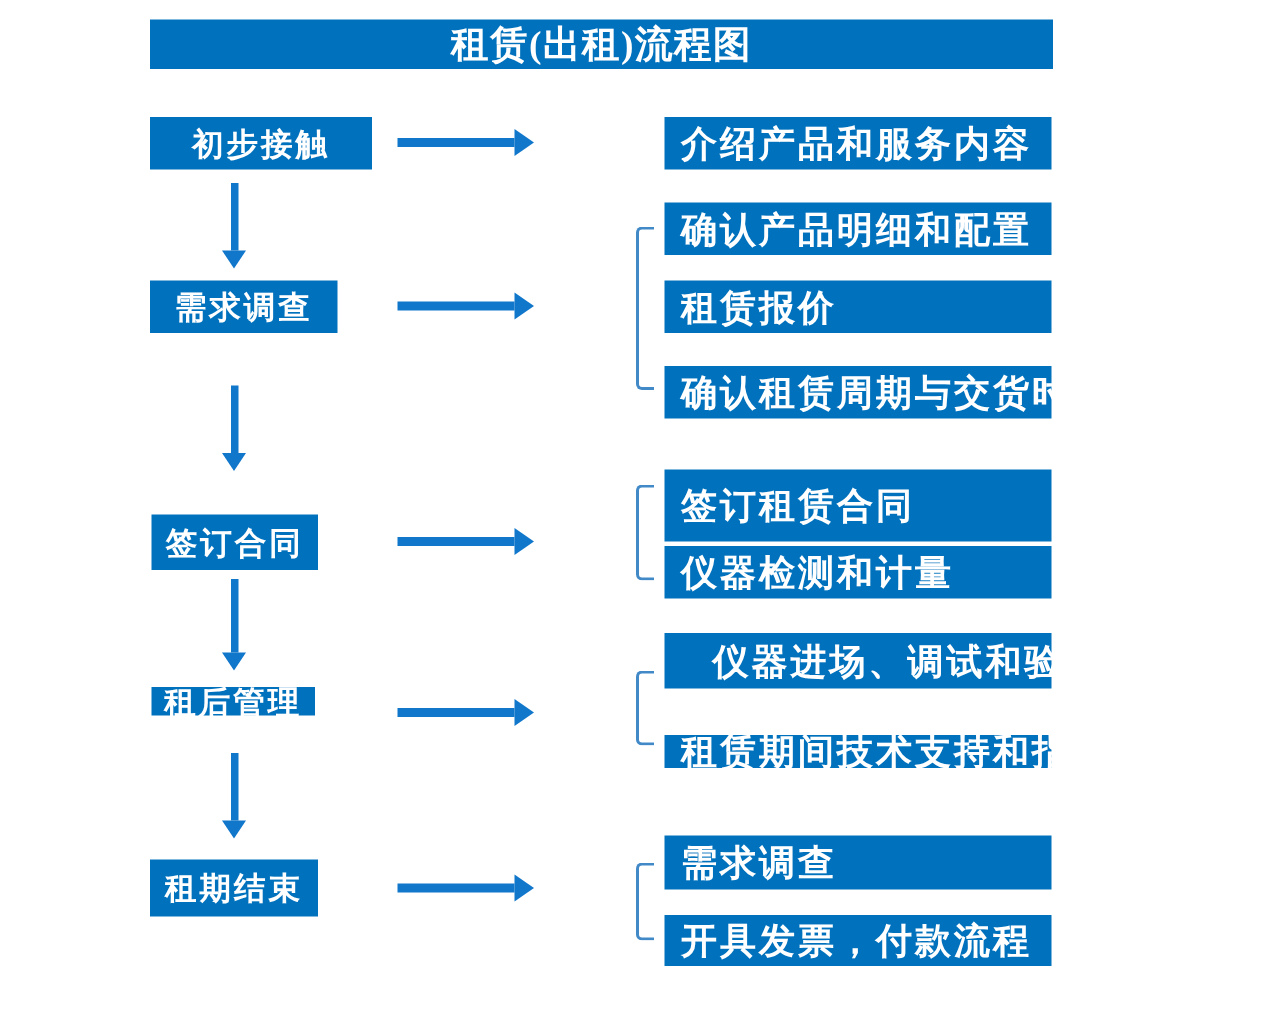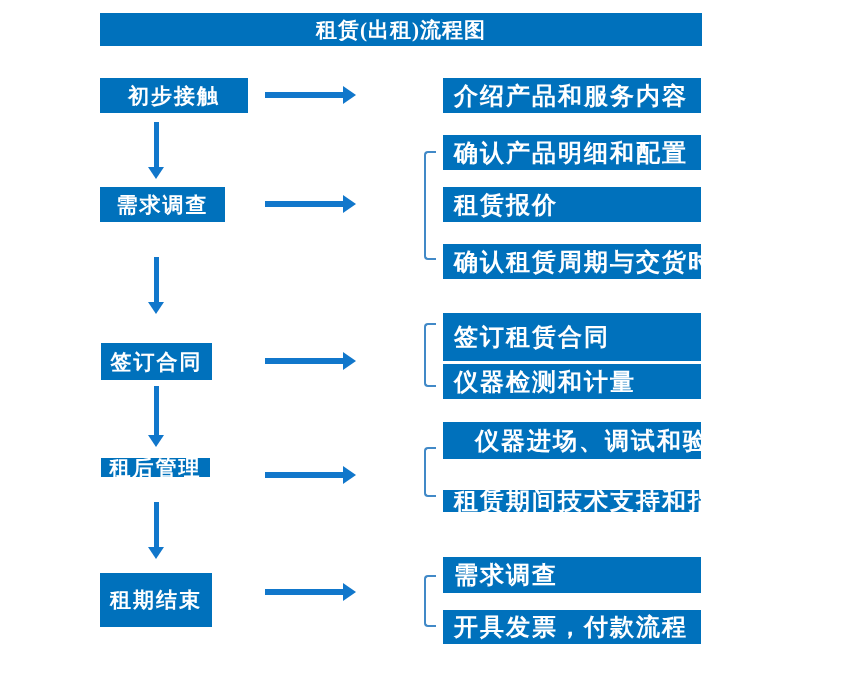--- a/index.html
+++ b/index.html
@@ -11,21 +11,21 @@
   }
   html,body{margin:0;padding:0;background:var(--bg);}
   #canvas{
     position:relative;width:844px;height:688px;background:var(--bg);
     font-family:"Liberation Serif",serif;overflow:hidden;
   }
   .title-bar{
     position:absolute;left:100px;top:13px;width:602px;height:33px;
     background:var(--box-blue);color:var(--text-white);
     display:flex;align-items:center;justify-content:center;
-    font-size:21px;font-weight:bold;letter-spacing:1px;text-align:right;
+    font-size:25px;font-weight:bold;letter-spacing:1px;text-align:right;
   }
   .stage-box{
     position:absolute;background:var(--box-blue);color:var(--text-white);
     display:flex;align-items:center;justify-content:center;
     font-size:21px;font-weight:bold;letter-spacing:2px;white-space:nowrap;
   }
   .detail-box{
     position:absolute;left:443px;width:258px;height:35px;
     background:var(--box-blue);color:var(--text-white);
     display:flex;align-items:center;padding-left:11px;box-sizing:border-box;
@@ -59,21 +59,21 @@
 <body>
 
 <div id="canvas">
 
   <div class="title-bar">租赁(出租)流程图</div>
 
   <div class="stage-box" style="left:100px;top:78px;width:148px;height:35px;">初步接触</div>
   <div class="stage-box" style="left:100px;top:187px;width:125px;height:35px;">需求调查</div>
   <div class="stage-box" style="left:101px;top:343px;width:111px;height:37px;">签订合同</div>
   <div class="stage-box" style="left:101px;top:458px;width:109px;height:19px;">租后管理</div>
-  <div class="stage-box" style="left:100px;top:573px;width:112px;height:54px;">租期结束</div>
+  <div class="stage-box" style="left:100px;top:573px;width:112px;height:38px;">租期结束</div>
 
   <div class="down-arrow" style="top:122px;height:57px;">
     <div class="shaft"></div>
     <div class="head"></div>
   </div>
   <div class="down-arrow" style="top:257px;height:57px;">
     <div class="shaft"></div>
     <div class="head"></div>
   </div>
   <div class="down-arrow" style="top:386px;height:61px;">

